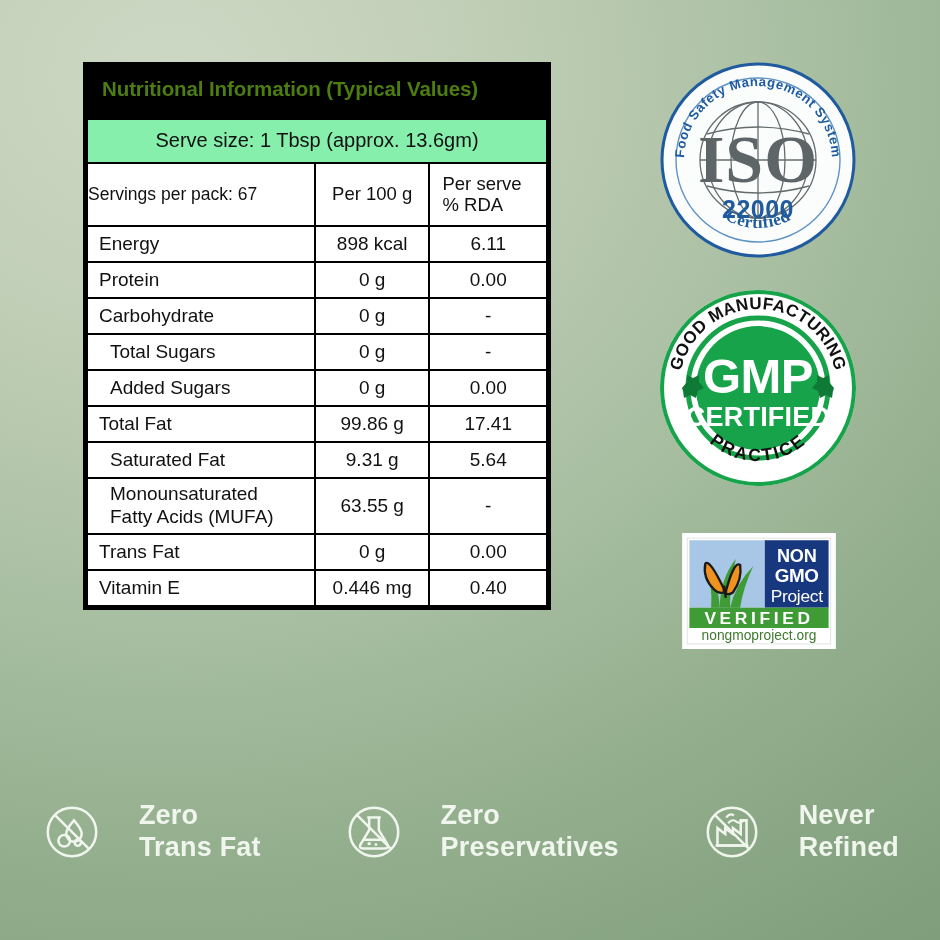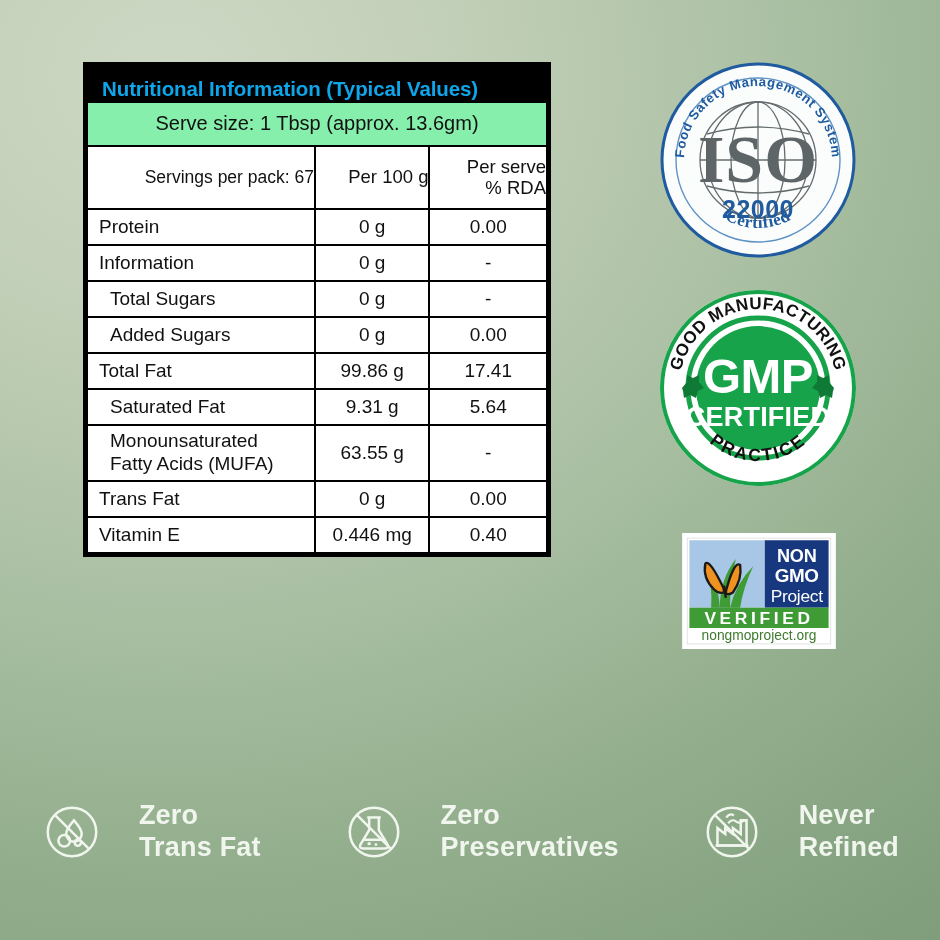--- a/index.html
+++ b/index.html
@@ -23,24 +23,24 @@
     position: absolute;
     left: 83px;
     top: 62px;
     width: 468px;
     border: 5px solid #000;
     background: #fff;
   }
 
   .nt-title {
     background: #000;
-    color: #0ea5e9;
+    color: #4d7c0f;
     font-size: 20.5px;
     font-weight: bold;
-    padding: 10px 0 2px 14px;
+    padding: 10px 0 19px 14px;
     letter-spacing: -0.1px;
   }
 
   .nt-serve {
     text-align: center;
     font-size: 20px;
     color: #111;
     padding: 9px 0 10px;
     border-bottom: 2.5px solid #000;
     background: #86efac;
@@ -54,21 +54,21 @@
 
   table.nt-table td {
     border-top: 2px solid #000;
     border-right: 2px solid #000;
     font-size: 19px;
     color: #111;
     padding: 6px 0;
     vertical-align: middle;
   }
   table.nt-table tr td:last-child { border-right: none; }
-  table.nt-table tr:first-child td { border-top: none; text-align: right; }
+  table.nt-table tr:first-child td { border-top: none; }
 
   .c-name  { width: 222px; padding-left: 11px !important; text-align: left; }
   .c-100   { width: 112px; text-align: center; }
   .c-rda   { width: 114px; text-align: center; }
 
   .c-name.indent { padding-left: 22px !important; }
 
   .hdr-row td { padding: 9px 0 !important; }
   .hdr-row .c-name { font-size: 17.5px; }
   .hdr-row .c-100  { font-size: 18.5px; }
@@ -127,27 +127,32 @@
   <div class="nt-title">Nutritional Information (Typical Values)</div>
   <div class="nt-serve">Serve size: 1 Tbsp (approx. 13.6gm)</div>
   <table class="nt-table">
     <tbody>
       <tr class="hdr-row">
         <td class="c-name">Servings per pack: 67</td>
         <td class="c-100">Per 100 g</td>
         <td class="c-rda" style="white-space:pre-line">Per serve
 % RDA</td>
       </tr>
+    <tr>
+          <td class="c-name">Energy</td>
+          <td class="c-100">898 kcal</td>
+          <td class="c-rda">6.11</td>
+        </tr>
         <tr>
           <td class="c-name">Protein</td>
           <td class="c-100">0 g</td>
           <td class="c-rda">0.00</td>
         </tr>
         <tr>
-          <td class="c-name">Information</td>
+          <td class="c-name">Carbohydrate</td>
           <td class="c-100">0 g</td>
           <td class="c-rda">-</td>
         </tr>
         <tr>
           <td class="c-name indent">Total Sugars</td>
           <td class="c-100">0 g</td>
           <td class="c-rda">-</td>
         </tr>
         <tr>
           <td class="c-name indent">Added Sugars</td>

